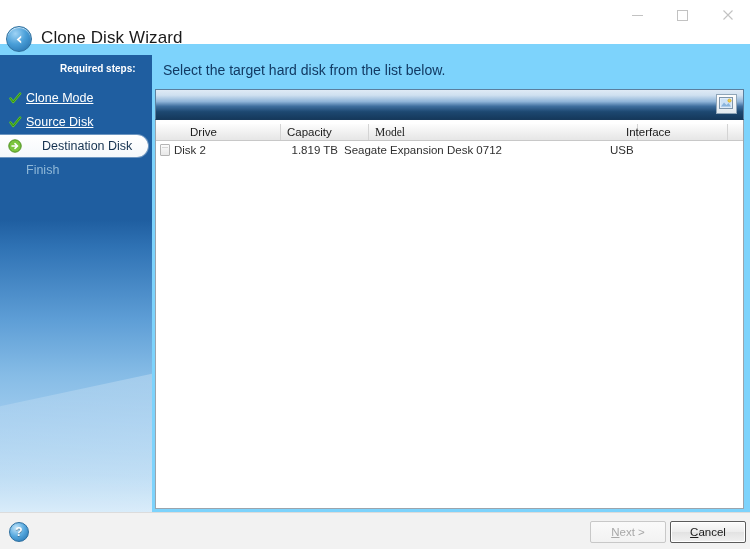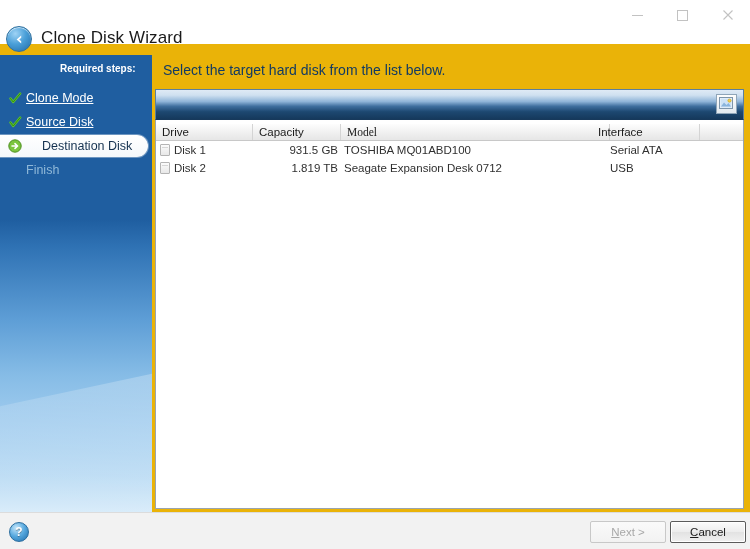--- a/index.html
+++ b/index.html
@@ -5,21 +5,21 @@
   * { box-sizing: border-box; margin: 0; padding: 0; }
   html, body {
     width: 750px; height: 549px;
     font-family: "Liberation Sans", sans-serif;
     background: #ffffff;
     overflow: hidden;
   }
   #app {
     position: relative;
     width: 750px; height: 534px;
-    background: #eab308;
+    background: #7dd3fc;
   }
 
   
   .titlebar {
     position: absolute; left: 0; top: 0; width: 750px; height: 44px;
     background: #ffffff;
   }
   .back-btn {
     position: absolute; left: 6px; top: 26px;
     width: 26px; height: 26px; border-radius: 50%;
@@ -145,20 +145,21 @@
     background: linear-gradient(180deg, #fdfdfd 0%, #f1f1f1 50%, #e6e6e6 100%);
     border-bottom: 1px solid #c8c8c8;
   }
   .th {
     position: absolute; top: 0; height: 16px;
     font-size: 11.5px; color: #1a1a1a;
     padding-left: 6px; line-height: 16px;
     border-right: 1px solid #d4d4d4;
     white-space: nowrap;
     overflow: hidden;
+    margin-left: 28px;
   }
   .th-drive    { left: 0;   width: 97px; }
   .th-capacity { left: 97px; width: 88px; }
   .th-model    { left: 185px; width: 269px; font-family: Liberation Serif, serif; }
   .th-interface{ left: 436px; width: 108px; }
   .th-last     { left: 562px; width: 25px; border-right: none; }
 
   .row {
     position: relative; height: 18px;
     font-size: 11.5px; color: #303030;
@@ -301,29 +302,20 @@
 
   <div class="table">
     <div class="thead">
       <div class="th th-drive">Drive</div>
       <div class="th th-capacity">Capacity</div>
       <div class="th th-model">Model</div>
       <div class="th th-interface">Interface</div>
       <div class="th th-last"></div>
     </div>
 
-    <div class="row">
-      <div class="cell c-drive">
-        <span class="disk-icon"></span>
-        <span>Disk 1</span>
-      </div>
-      <div class="cell c-capacity">931.5 GB</div>
-      <div class="cell c-model">TOSHIBA MQ01ABD100</div>
-      <div class="cell c-interface">Serial ATA</div>
-    </div>
 
     <div class="row">
       <div class="cell c-drive">
         <span class="disk-icon"></span>
         <span>Disk 2</span>
       </div>
       <div class="cell c-capacity">1.819 TB</div>
       <div class="cell c-model">Seagate Expansion Desk 0712</div>
       <div class="cell c-interface">USB</div>
     </div>

